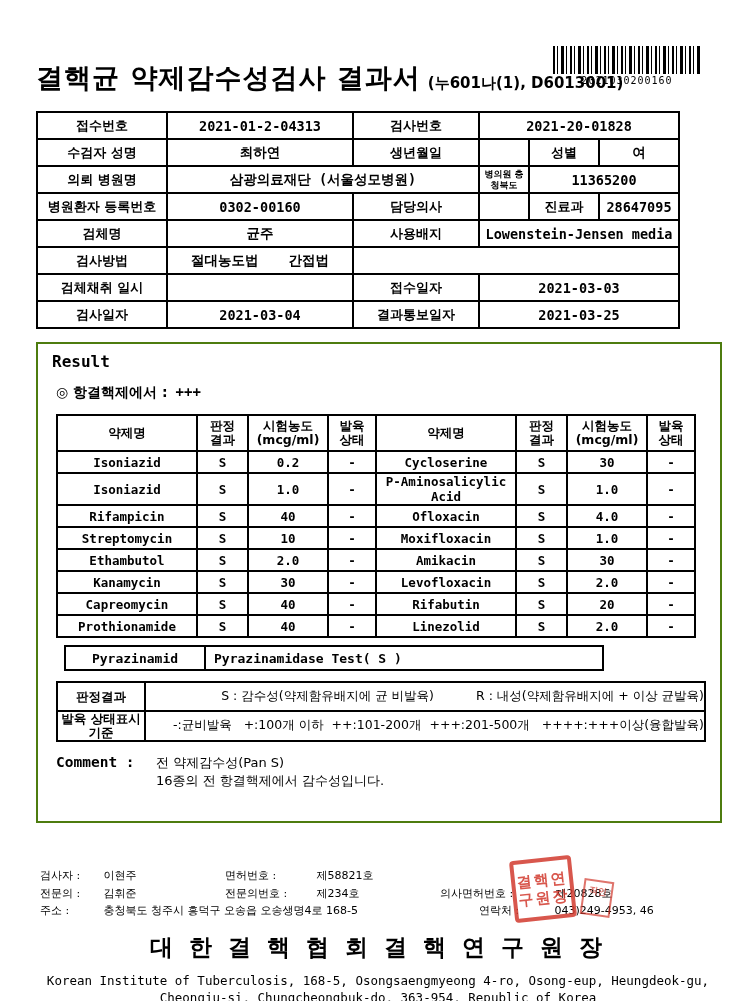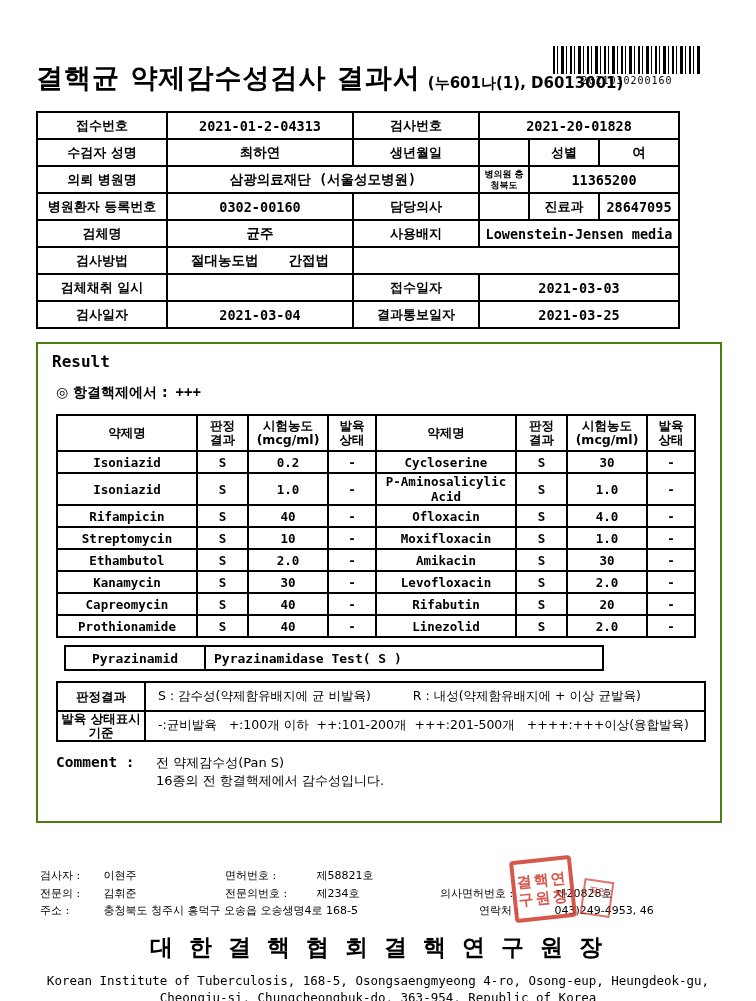--- a/index.html
+++ b/index.html
@@ -53,21 +53,21 @@
   .drug-table .c3 { width:48px; }
 
   .pyz-table { width:540px; margin:7px auto 0 12px; }
   .pyz-table td { border:2px solid #000; height:24px; font-family:"DejaVu Sans Mono", monospace; font-size:13px; font-weight:bold; }
   .pyz-table .pl { width:140px; text-align:center; }
   .pyz-table .pv { text-align:left; padding-left:8px; }
 
   .legend-table { width:650px; margin:10px auto 0 4px; }
   .legend-table td { border:2px solid #000; height:29px; vertical-align:middle; }
   .legend-table .ll { width:88px; text-align:center; font-size:12.5px; font-weight:bold; line-height:1.1; }
-  .legend-table .lc { text-align:left; padding-left:12px; font-size:12.5px; }
+  .legend-table .lc { text-align:right; padding-left:12px; font-size:12.5px; }
   .legend-table .gap { margin-left:42px; }
   .pre { white-space:pre; }
 
   .comment-row { display:flex; margin-top:12px; padding-left:4px; }
   .comment-label { font-family:"DejaVu Sans Mono", monospace; font-size:14.5px; font-weight:bold; width:100px; }
   .comment-text { font-size:13px; line-height:1.45; }
 
   
   .foot-block { margin-top:44px; font-size:11px; line-height:17.5px; padding-left:4px; }
   .foot-line span { display:inline-block; vertical-align:top; }

